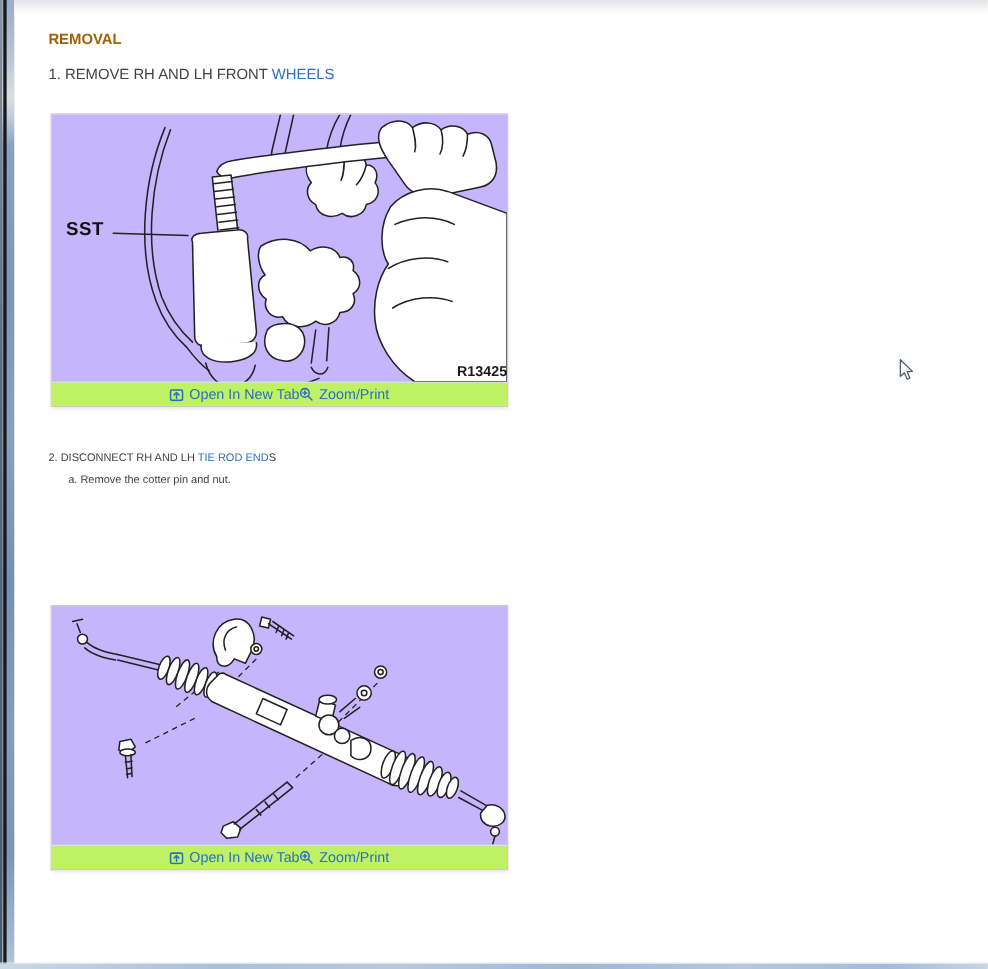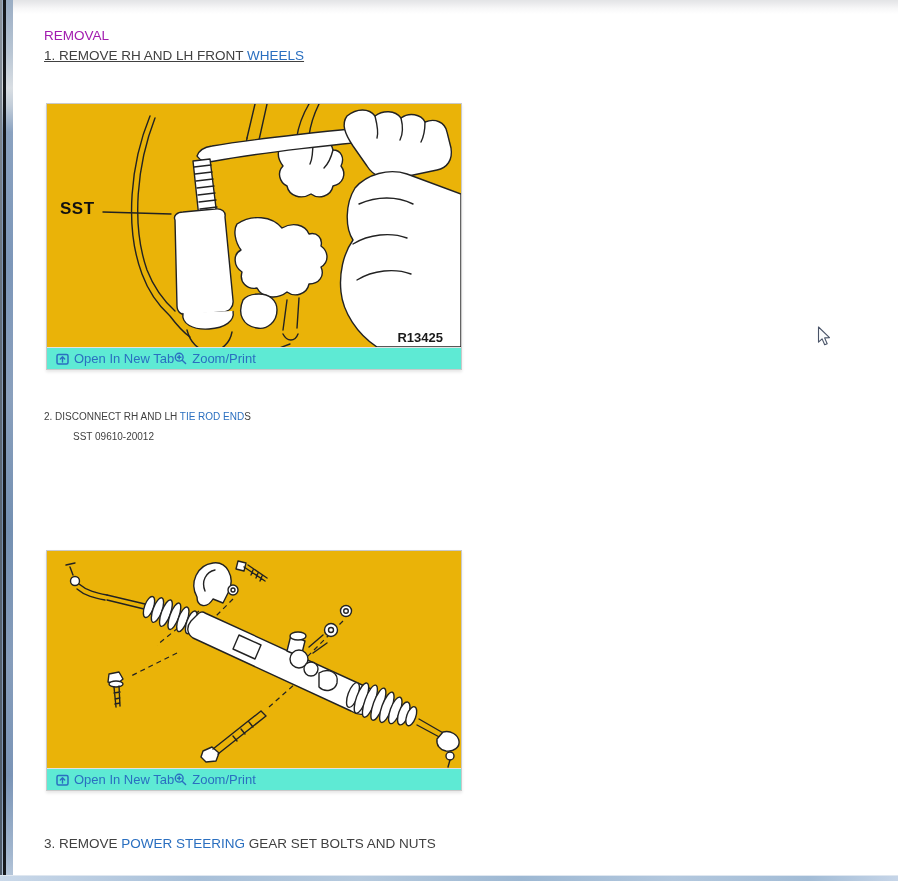--- a/index.html
+++ b/index.html
@@ -17,36 +17,36 @@
   
   .top-bar { position:absolute; left:13px; top:0; right:0; height:14px;
     background:linear-gradient(180deg,#e3e4e6 0%,#ebebed 25%,#f7f7f8 60%,#ffffff 100%); }
 
   
   .bottom-bar { position:absolute; left:0; bottom:0; width:898px; height:6px;
     border-top:1px solid #dfe7f0;
     background:linear-gradient(90deg,#c9d8e9 0%,#a8c0d9 22%,#b6cade 40%,#9db8d3 58%,#b3c8de 75%,#a2bcd6 90%,#c6d5e8 100%); }
 
   .txt { position:absolute; color:#414141; font-size:13.5px; line-height:20px; white-space:nowrap; }
-  .heading { font-weight:normal; color:#a21caf; }
+  .heading { font-weight:bold; color:#a16207; }
   a.link { color:#2a6fc0; text-decoration:none; cursor:pointer; }
 
   .step2-block { position:absolute; left:44px; top:407px; color:#414141; font-size:10px; line-height:20px; }
   .step2-block .sub { margin-left:18px; }
   .step2-block .sub2 { margin-left:29px; }
 
   
   .panel { position:absolute; left:46px; width:416px; border:1px solid #c9c9c9; background:#ffffff;
            box-shadow:0 2px 3px rgba(0,0,0,0.10); }
-  .panel-img { position:relative; background:#eab308; overflow:hidden;text-decoration:underline; }
-  .panel-footer { height:22px; background:#5eead4; border-top:1px solid #e2e2e2;
-    display:flex; justify-content:flex-start; align-items:center; padding:0 9px; }
+  .panel-img { position:relative; background:#c4b5fd; overflow:hidden;text-decoration:underline; }
+  .panel-footer { height:22px; background:#bef264; border-top:1px solid #e2e2e2;
+    display:flex; justify-content:center; align-items:center; padding:0 9px; }
   .footer-btn { display:flex; align-items:center; gap:5px; color:#2a6fc0; font-size:13px; cursor:pointer; }
   .footer-btn svg { display:block; }
-  .ref-code { position:absolute; right:18px; bottom:2px; font-weight:bold; font-size:13px; color:#1a1a1a; }
+  .ref-code { position:absolute; right:0; bottom:2px; font-weight:bold; font-size:13px; color:#1a1a1a; }
   .sst-label { position:absolute; left:13px; top:95px; font-weight:bold; font-size:17px; color:#111; letter-spacing:0.5px; }
 
   .fig-line { stroke:#222; stroke-width:1.4; fill:none; stroke-linecap:round; stroke-linejoin:round; }
   .fig-fill { stroke:#222; stroke-width:1.4; fill:#ffffff; stroke-linejoin:round; }
   .fig-dash { stroke:#222; stroke-width:1.2; fill:none; stroke-dasharray:5 4; }
 
   .cursor { position:absolute; left:817px; top:326px; }
 </style>
 </head>
 <body>
@@ -54,21 +54,21 @@
 <div class="screen">
 
   <div class="left-strip">
     <div class="edge-gray"></div>
     <div class="edge-black"></div>
   </div>
   <div class="top-bar"></div>
   <div class="bottom-bar"></div>
 
   <div class="txt heading" style="left:44px; top:26px;">REMOVAL</div>
-  <div class="txt" style="left:44px; top:46px;text-decoration:underline;"><span>1. REMOVE RH AND LH FRONT </span><a class="link">WHEELS</a></div>
+  <div class="txt" style="left:44px; top:58px;"><span>1. REMOVE RH AND LH FRONT </span><a class="link">WHEELS</a></div>
 
   <div class="panel" style="top:103px;">
     <div class="panel-img" style="height:243px;">
       <svg width="414" height="243" viewBox="0 0 414 243">
 
         <path class="fig-line" d="M103,12 C84,58 77,122 95,170 C102,189 112,202 123,212 C129,220 136,228 143,233"></path>
         <path class="fig-line" d="M108,14 C90,60 84,120 100,166 C107,184 117,197 128,207"></path>
 
         <path class="fig-line" d="M208,0 L200,34 M220,0 L212,36"></path>
         <path class="fig-line" d="M200,34 C198,44 206,48 212,44 C218,40 216,34 212,36"></path>
@@ -116,21 +116,21 @@
           <circle cx="5.2" cy="5.2" r="3.9" fill="none" stroke="#2a6fc0" stroke-width="1.4"></circle>
           <path d="M5.2,3.5 V6.9 M3.5,5.2 H6.9 M8.2,8.2 L11.6,11.6" fill="none" stroke="#2a6fc0" stroke-width="1.4" stroke-linecap="round"></path>
         </svg>
         <span>Zoom/Print</span>
       </div>
     </div>
   </div>
 
   <div class="step2-block">
     <div><span>2. DISCONNECT RH AND LH </span><a class="link">TIE ROD END</a><span>S</span></div>
-    <div class="sub2">SST 09610-20012</div>
+    <div class="sub">a. Remove the cotter pin and nut.</div>
   </div>
 
   <div class="panel" style="top:550px;">
     <div class="panel-img" style="height:217px;">
       <svg width="414" height="217" viewBox="0 0 414 217">
 
         <path class="fig-dash" d="M152,60 L110,94 M186,48 L148,86 M296,70 L256,110 M222,156 L248,133 M130,102 L82,126"></path>
 
         <path class="fig-line" d="M26,24 L23,16 M19,14 L28,12"></path>
         <circle class="fig-fill" cx="28" cy="30" r="4.5"></circle>
@@ -204,19 +204,18 @@
       <div class="footer-btn">
         <svg width="13" height="13" viewBox="0 0 13 13">
           <circle cx="5.2" cy="5.2" r="3.9" fill="none" stroke="#2a6fc0" stroke-width="1.4"></circle>
           <path d="M5.2,3.5 V6.9 M3.5,5.2 H6.9 M8.2,8.2 L11.6,11.6" fill="none" stroke="#2a6fc0" stroke-width="1.4" stroke-linecap="round"></path>
         </svg>
         <span>Zoom/Print</span>
       </div>
     </div>
   </div>
 
-  <div class="txt" style="left:44px; top:834px;"><span>3. REMOVE </span><a class="link">POWER STEERING</a><span> GEAR SET BOLTS AND NUTS</span></div>
 
   <svg class="cursor" width="15" height="21" viewBox="0 0 15 21">
     <path d="M1.5,1 L1.5,16.2 L5.1,12.9 L7.7,18.8 L10.2,17.7 L7.6,11.9 L12.5,11.6 Z" fill="#fbfcfd" stroke="#4a5468" stroke-width="1.1" stroke-linejoin="round"></path>
   </svg>
 
 </div>
 
 </body></html>

